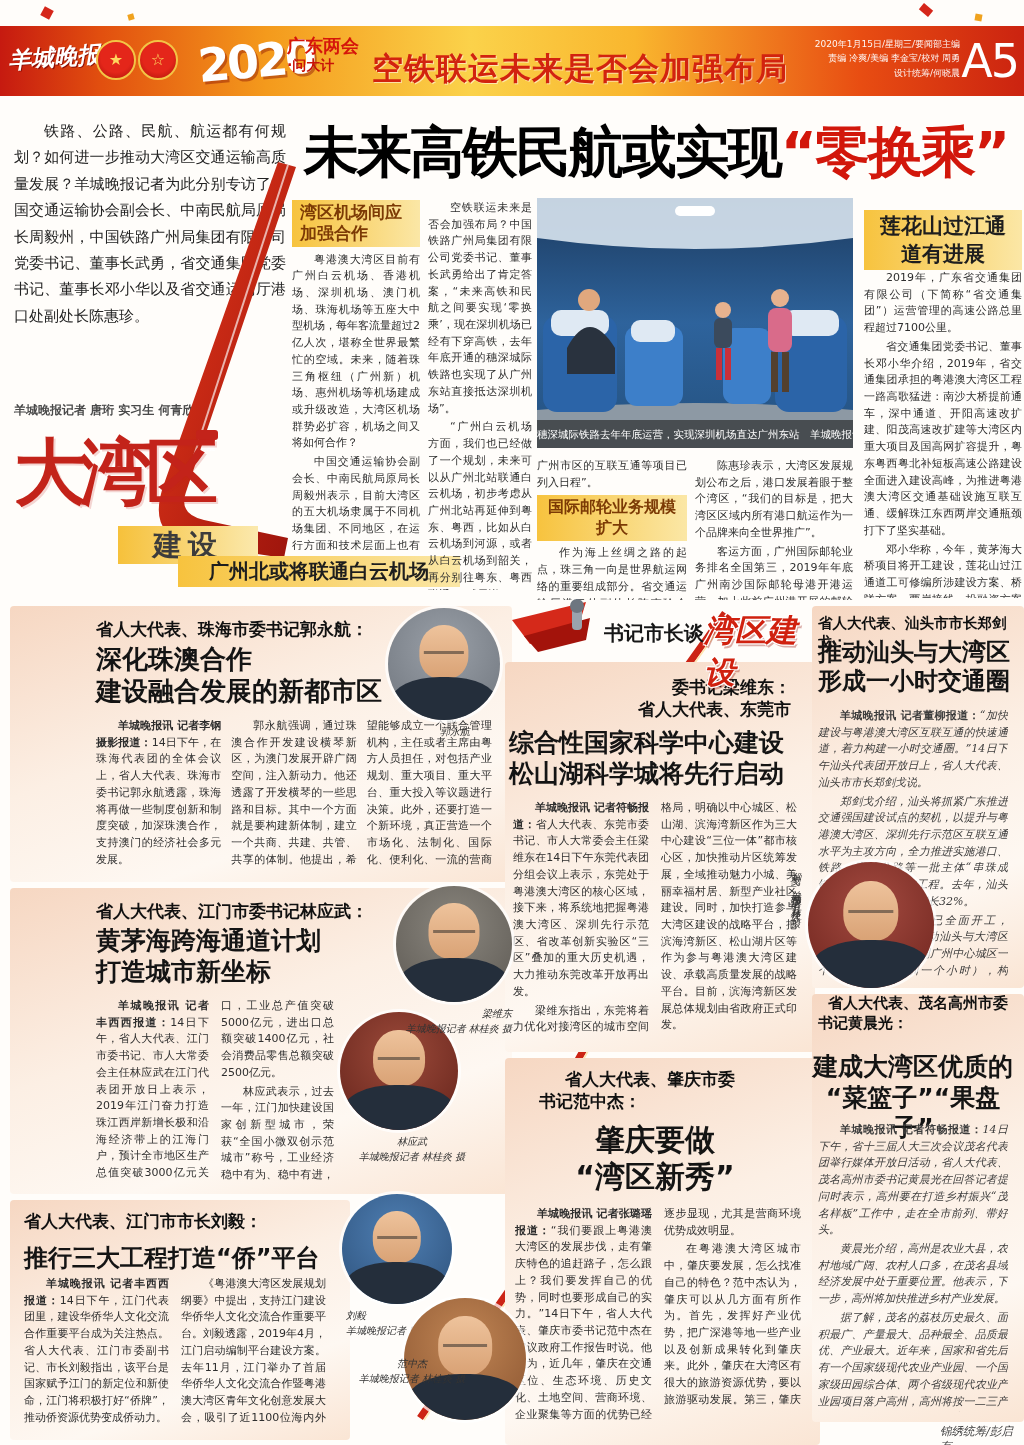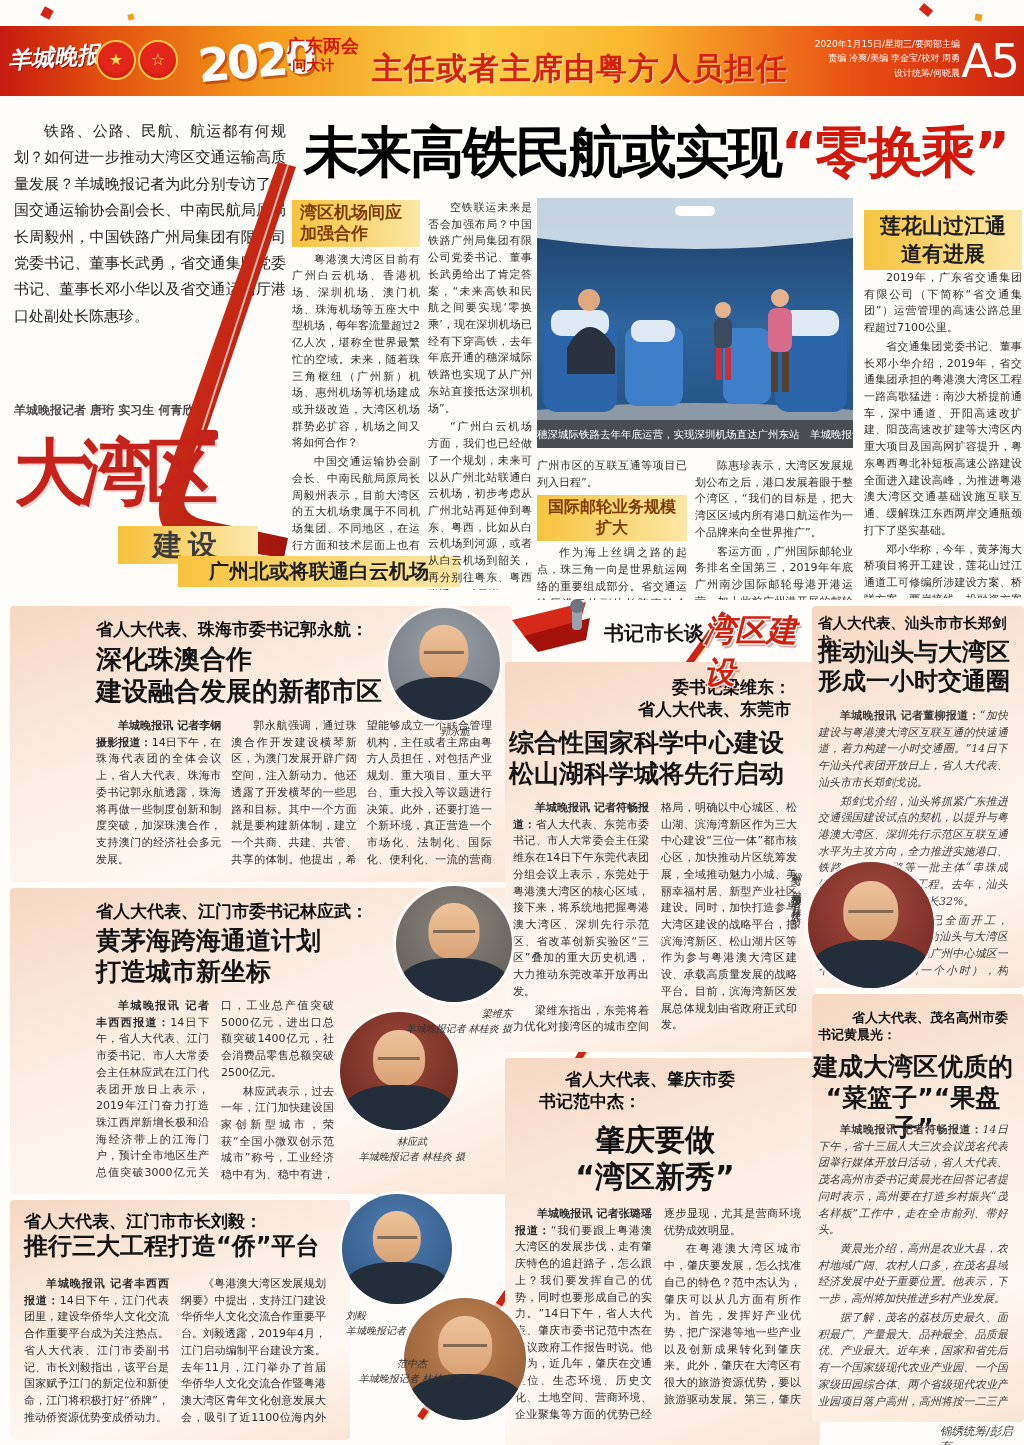--- a/index.html
+++ b/index.html
@@ -69,21 +69,21 @@
 
   <header class="abs masthead">
     <div class="abs paper-logo">羊城晚报</div>
     <div class="abs emblem" style="left:96px;top:14px">★</div>
     <div class="abs emblem" style="left:138px;top:14px">☆</div>
     <div class="abs y2020">2020</div>
     <div class="abs event-cn">
       <div>广东两会</div>
       <div class="event-sub">·问大计</div>
     </div>
-    <div class="abs slogan">主任或者主席由粤方人员担任</div>
+    <div class="abs slogan">空铁联运未来是否会加强布局</div>
     <div class="abs mh-info">
       <div>2020年1月15日/星期三/要闻部主编</div>
       <div>责编 冷爽/美编 李金宝/校对 周勇</div>
       <div>设计统筹/何晓晨</div>
     </div>
     <div class="abs page-no">A5</div>
   </header>
 
   <h1 class="abs headline" style="margin:0">
     <span>未来高铁民航或实现</span><span class="hl-red">“零换乘”</span>
@@ -262,21 +262,21 @@
       <span class="glasses"></span>
       <span class="torso"></span>
   </div>
   <div class="abs photocap" style="left:352px;top:1134px;width:120px;text-align:center">
     <div>林应武</div>
     <div>羊城晚报记者 林桂炎 摄</div>
   </div>
 
   <article class="abs pinkbox" style="left:10px;top:1200px;width:330px;height:240px">
     <div class="abs kicker-art" style="left:14px;top:10px">省人大代表、江门市市长刘毅：</div>
-    <div class="abs title-art" style="left:14px;top:32px;font-size:24px">推行三大工程打造“侨”平台</div>
+    <div class="abs title-art" style="left:14px;top:44px;font-size:24px">推行三大工程打造“侨”平台</div>
     <div class="abs txtcol cols2" style="left:14px;top:76px;width:302px;height:154px">
       <p class="para"><b>羊城晚报讯 记者丰西西报道：</b><span>14日下午，江门代表团里，建设华侨华人文化交流合作重要平台成为关注热点。省人大代表、江门市委副书记、市长刘毅指出，该平台是国家赋予江门的新定位和新使命，江门将积极打好“侨牌”，推动侨资源优势变成侨动力。</span></p>
       <div>
           <p class="para">《粤港澳大湾区发展规划纲要》中提出，支持江门建设华侨华人文化交流合作重要平台。刘毅透露，2019年4月，江门启动编制平台建设方案。去年11月，江门举办了首届华侨华人文化交流合作暨粤港澳大湾区青年文化创意发展大会，吸引了近1100位海内外嘉宾参加，有力提升了江门的国际知名度。</p>
         </div>
     </div>
   </article>
   <div class="abs portrait" style="left:342px;top:1194px;width:110px;height:110px;background:radial-gradient(circle at 50% 35%,#4f7fb3,#2c507a)">
     <span class="head"></span>
       <span class="glasses"></span>
@@ -356,21 +356,21 @@
   <div class="abs portrait" style="left:808px;top:862px;width:126px;height:126px;background:radial-gradient(circle at 50% 35%,#a34a40,#6e241d)">
     <span class="head"></span>
       <span class="glasses"></span>
       <span class="torso"></span>
   </div>
   <div class="abs photocap vertcap" style="left:788px;top:864px;height:124px">
     <span>郑剑戈</span>　<span>羊城晚报记者 林桂炎 摄</span>
   </div>
 
   <article class="abs pinkbox" style="left:812px;top:994px;width:202px;height:428px">
-    <div class="abs kicker-art" style="left:6px;top:16px;font-size:13px;width:190px">
+    <div class="abs kicker-art" style="left:6px;top:0;font-size:15px;width:190px">
       <div style="text-align:right">省人大代表、茂名高州市委</div>
       <div>书记黄晨光：</div>
     </div>
     <div class="abs title-art" style="left:0;top:58px;font-size:25px;width:202px;text-align:center">
       <div>建成大湾区优质的</div>
       <div>“菜篮子”“果盘子”</div>
     </div>
     <div class="abs txtcol script" style="left:6px;top:128px;width:190px;height:290px;font-size:10.5px">
       <p class="para"><b style="font-style:normal;font-family:'DejaVu Sans',sans-serif">羊城晚报讯 记者符畅报道：</b><span>14日下午，省十三届人大三次会议茂名代表团举行媒体开放日活动，省人大代表、茂名高州市委书记黄晨光在回答记者提问时表示，高州要在打造乡村振兴“茂名样板”工作中，走在全市前列、带好头。</span></p>
       <div>

